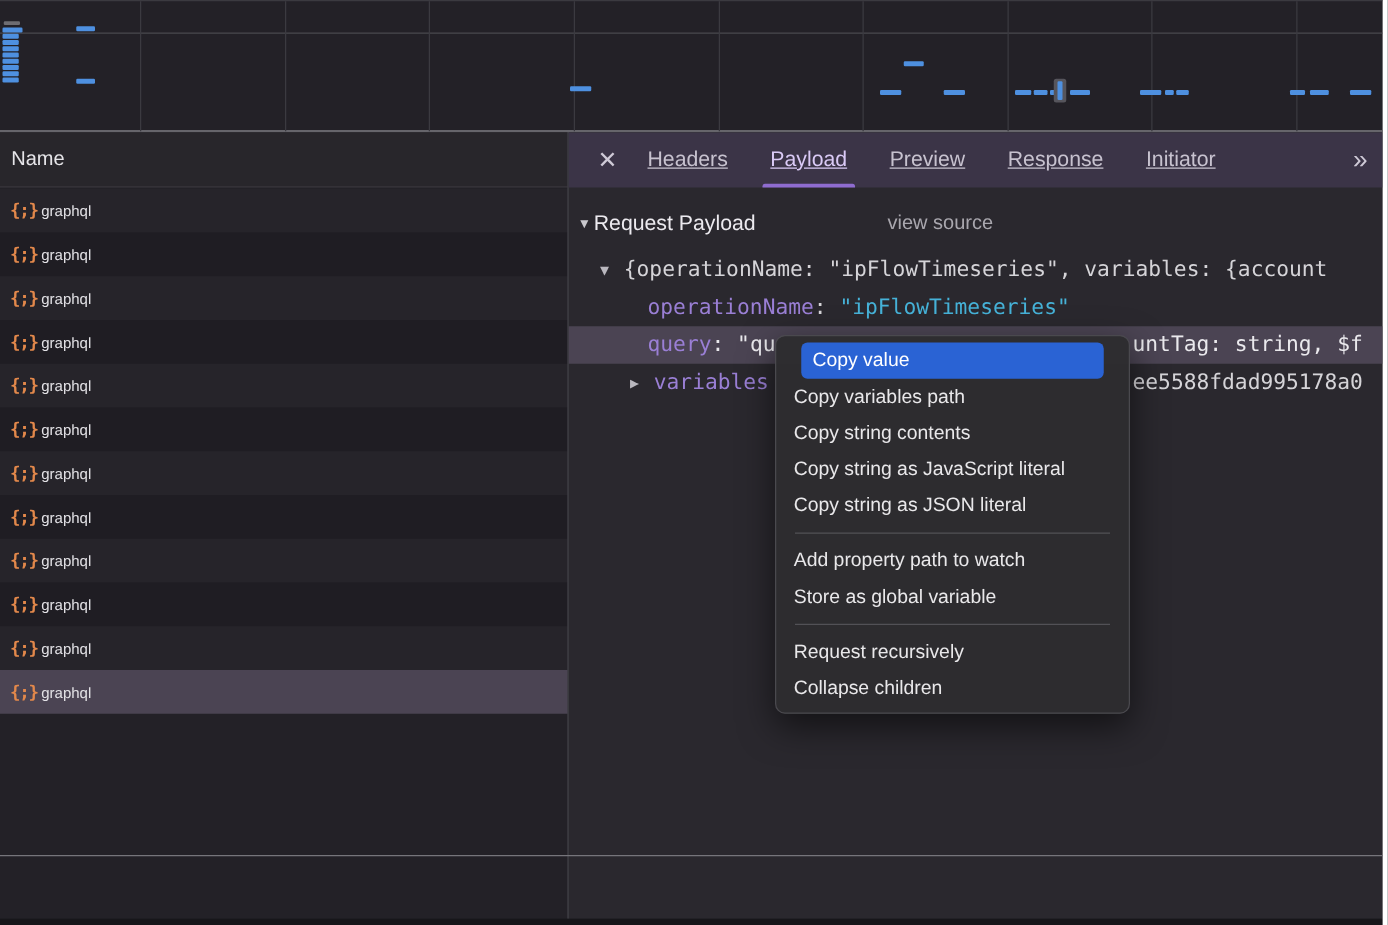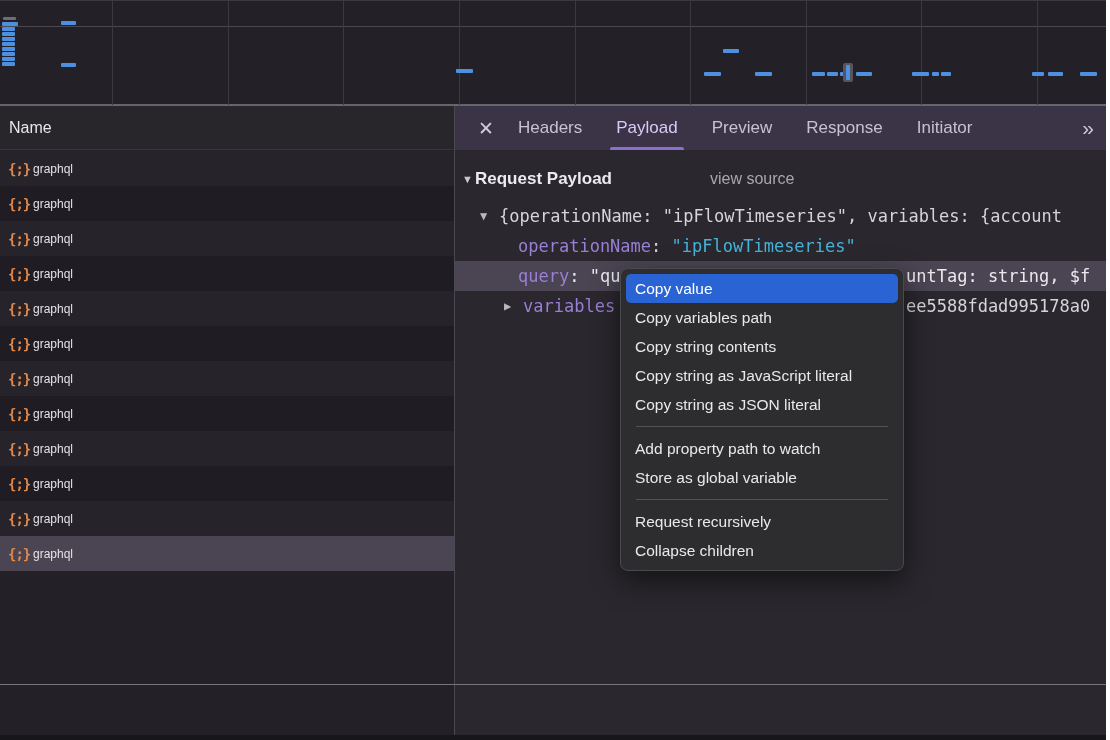--- a/index.html
+++ b/index.html
@@ -33,33 +33,33 @@
             font-size:14px;font-weight:bold;letter-spacing:-1px;}
   .req-label{margin-left:3px;font-size:12px;color:#e3e2e6;}
 
   
   .right-panel{position:absolute;left:455px;top:106px;width:651px;height:629px;background:#2a282e;}
   .tabbar{position:absolute;left:0;top:0;width:651px;height:44px;background:#3b3447;
           display:flex;align-items:stretch;}
   .tab-close{width:30px;margin-left:16px;display:flex;align-items:center;justify-content:center;
              color:#cfcad7;font-size:19px;cursor:default;}
   .tab{display:flex;align-items:center;padding:0 6px;margin:0 11px;font-size:17px;color:#c7c2cf;
-       position:relative;}
+       position:relative;text-decoration:underline;}
   .tab.selected{color:#dacaf6;}
   .tab.selected::after{content:"";position:absolute;left:0;right:0;bottom:0;height:3px;
        background:#8f6cd0;border-radius:2px 2px 0 0;}
   .tab-more{margin-left:auto;margin-right:14px;display:flex;align-items:center;color:#cfcad7;
             font-size:21px;letter-spacing:-2px;}
 
   .payload-body{position:absolute;left:0;top:44px;width:651px;bottom:0;
                 font-family:"DejaVu Sans Mono",monospace;font-size:17px;color:#d5d4d8;}
   .prow{position:absolute;left:0;width:651px;height:30px;line-height:30px;white-space:nowrap;overflow:hidden;}
   .section-row{top:14px;font-family:"Liberation Sans",sans-serif;}
   .section-caret{position:absolute;left:7px;font-size:11px;color:#c9c8cd;}
-  .section-title{position:absolute;left:20px;font-size:17px;font-weight:bold;color:#eceaef;}
+  .section-title{position:absolute;left:20px;font-size:17px;font-weight:normal;color:#eceaef;}
   .view-source{position:absolute;left:255px;font-size:16px;color:#a9a7ae;}
   .row1{top:51px;}
   .row2{top:81px;}
   .row3{top:111px;background:#4b4453;}
   .row4{top:141px;}
   .tree-caret{position:absolute;font-size:12px;color:#bab8bf;}
   .k{color:#9a7fd5;}
   .s{color:#46b2d8;}
   .plain{color:#d5d4d8;}
   .sel-text{color:#eae9ed;}
@@ -67,21 +67,21 @@
 
   
   .footer-divider{position:absolute;left:0;top:684px;width:1106px;height:1px;background:#76757b;}
   .bottom-strip{position:absolute;left:0;top:735px;width:1106px;height:5px;background:#17161a;}
 
   
   .ctx-menu{position:absolute;left:620px;top:268px;width:284px;background:rgba(45,44,48,0.97);
             border:1px solid #4a494e;border-radius:8px;box-shadow:0 10px 28px rgba(0,0,0,0.55);
             padding:5px 0;box-sizing:border-box;font-size:15.5px;color:#e9e8ea;z-index:50;}
   .ctx-item{height:29px;line-height:29px;padding:0 14px;white-space:nowrap;}
-  .ctx-item.highlighted{margin:0 5px;padding:0 9px;border-radius:5px;color:#ffffff;}
+  .ctx-item.highlighted{margin:0 20px;padding:0 9px;border-radius:5px;color:#ffffff;}
   .ctx-sep{height:1px;background:#525156;margin:7px 15px;}
 </style>
 </head>
 <body>
 
 <div class="page">
   <div class="ui">
 
     <div class="overview">
       <div class="ov-hline"></div>

